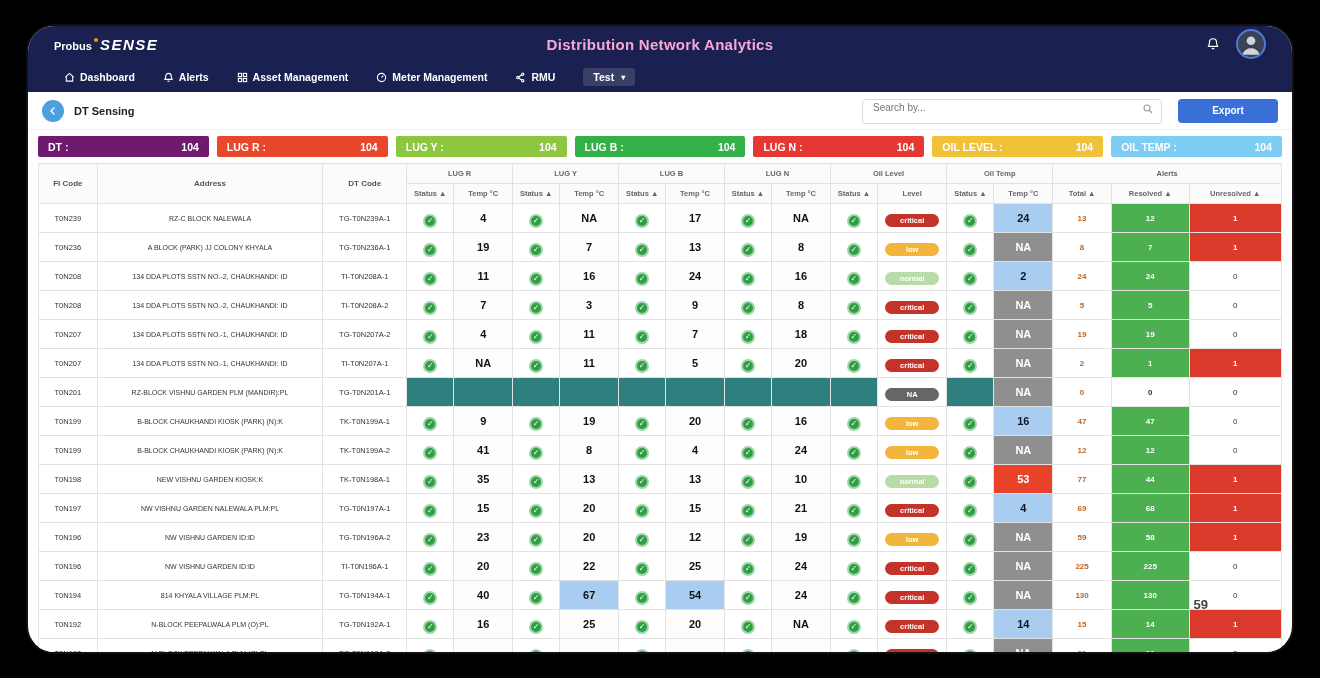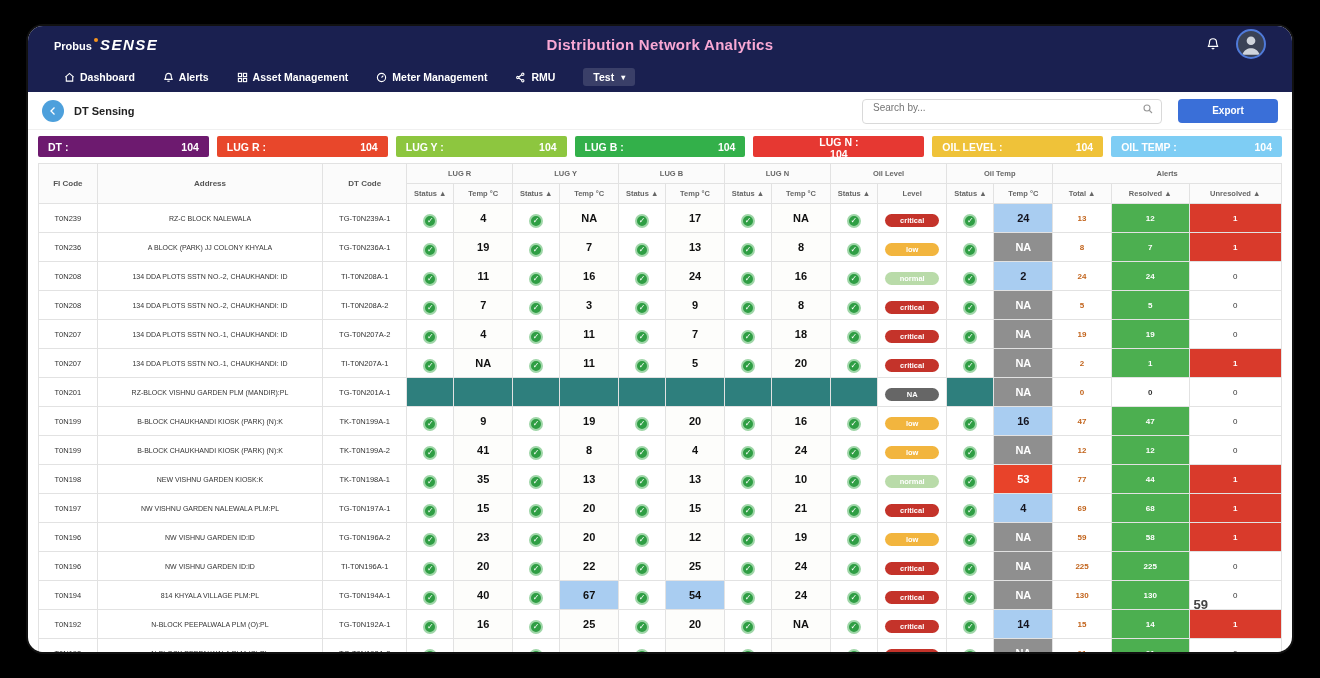--- a/index.html
+++ b/index.html
@@ -1,17 +1,17 @@
 <!DOCTYPE html>
 <html><head>
 <meta charset="utf-8">
 <style>
   *{margin:0;padding:0;box-sizing:border-box}
   html,body{width:1320px;height:678px;background:#000;font-family:"Liberation Sans","DejaVu Sans",sans-serif;overflow:hidden}
-  .app{position:absolute;left:28px;top:26px;right:28px;bottom:26px;background:#fff;border-radius:15px;overflow:hidden;display:flex;flex-direction:column;box-shadow:0 0 0 2px #111}
+  .app{position:absolute;left:28px;top:26px;right:28px;bottom:26px;background:#fff;border-radius:26px;overflow:hidden;display:flex;flex-direction:column;box-shadow:0 0 0 2px #111}
   
   .topbar{background:#1a2050;height:36px;display:flex;align-items:center;position:relative;padding:0 26px;flex:none}
   .brand{color:#fff;display:flex;align-items:baseline;gap:2px;z-index:2;position:relative}
   .brand-name{font-size:11px;font-weight:600}
   .brand-mark{width:4px;height:4px;border-radius:50%;background:#f7941d;align-self:flex-start;margin-top:2px}
   .brand-accent{font-size:15px;font-weight:bold;font-style:italic;letter-spacing:1.5px}
   .app-title{position:absolute;left:0;right:0;text-align:center;color:#f9a8d4;font-size:15px;font-weight:bold;letter-spacing:.3px}
   .topbar-right{margin-left:auto;display:flex;align-items:center;gap:16px;z-index:2;position:relative}
   .bell-btn{color:#fff;background:none;border:none;display:flex;cursor:pointer}
   .avatar{width:30px;height:30px;border-radius:50%;background:#3a4256;border:2px solid #4f7ad9;display:flex;align-items:flex-end;justify-content:center;overflow:hidden}
@@ -177,21 +177,21 @@
         <span>104</span>
       </div>
       <div class="badge" style="background: rgb(141, 198, 63);">
         <span>LUG Y :</span>
         <span>104</span>
       </div>
       <div class="badge" style="background: rgb(51, 176, 74);">
         <span>LUG B :</span>
         <span>104</span>
       </div>
-      <div class="badge" style="background: rgb(230, 56, 50); flex-direction: column;">
+      <div class="badge" style="background: rgb(230, 56, 50);">
         <span>LUG N :</span>
         <span>104</span>
       </div>
       <div class="badge" style="background: rgb(239, 194, 57);">
         <span>OIL LEVEL :</span>
         <span>104</span>
       </div>
       <div class="badge" style="background: rgb(126, 205, 244);">
         <span>OIL TEMP :</span>
         <span>104</span>

